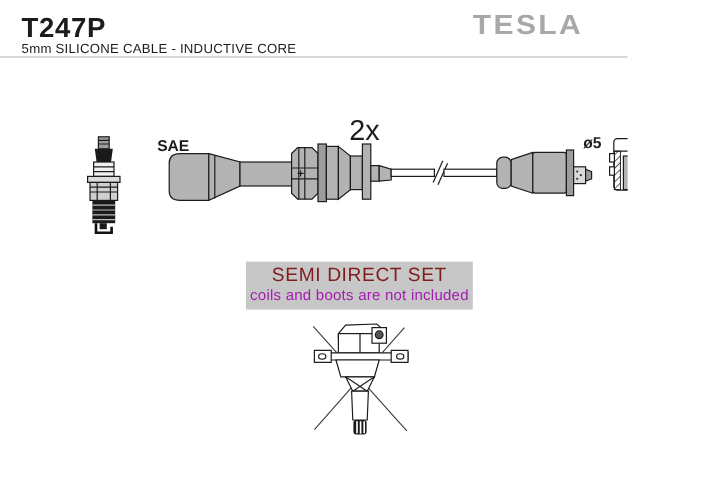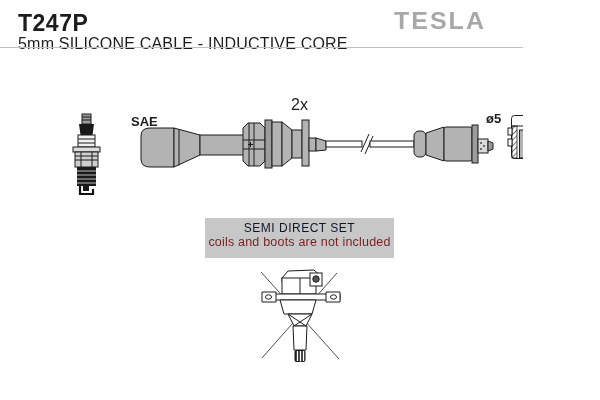--- a/index.html
+++ b/index.html
@@ -8,36 +8,36 @@
     --part-dark:#9c9c9c;
     --notice-bg:#c7c7c7;
     --line-black:#1c1c1c;
   }
   *{box-sizing:border-box;margin:0;padding:0;}
   html,body{background:#fff;}
   body{font-family:"Liberation Sans",sans-serif;color:var(--line-black);}
   .sheet{position:relative;width:523px;height:400px;background:#fff;overflow:hidden;}
 
   .part-number{position:absolute;left:18px;top:10px;font-size:23px;font-weight:bold;letter-spacing:.5px;}
-  .subtitle{position:absolute;left:18px;top:35px;font-size:16px;letter-spacing:.2px;}
+  .subtitle{position:absolute;left:18px;top:35px;font-size:11px;letter-spacing:.2px;}
   .brand{position:absolute;left:394px;top:7px;font-size:25px;font-weight:bold;letter-spacing:2px;color:var(--brand-gray);transform:scaleY(.92);}
   .divider{position:absolute;left:0;top:47px;width:600px;height:1px;background:#bfbfbf;}
 
   .label-sae{position:absolute;left:94px;top:114px;font-size:13px;font-weight:bold;margin-left:37px;}
-  .label-qty{position:absolute;left:291px;top:96px;font-size:16px;}
+  .label-qty{position:absolute;left:291px;top:96px;font-size:24px;}
   .label-dia{position:absolute;left:486px;top:111px;font-size:13px;font-weight:600;}
 
   .sparkplug-svg{position:absolute;left:70px;top:112px;}
   .cable-svg{position:absolute;left:138px;top:110px;}
   .xsection-svg{position:absolute;left:506px;top:112px;}
   .coil-svg{position:absolute;left:256px;top:266px;}
 
   .notice{position:absolute;left:205px;top:218px;width:189px;height:40px;background:var(--notice-bg);text-align:center;}
-  .notice-title{font-size:12px;letter-spacing:.5px;padding-top:3px;color:#0f172a;}
-  .notice-note{font-size:12.5px;letter-spacing:.2px;color:#7f1d1d;}
+  .notice-title{font-size:16px;letter-spacing:.5px;padding-top:3px;color:#7f1d1d;}
+  .notice-note{font-size:12.5px;letter-spacing:.2px;color:#a21caf;}
 
   svg .s{stroke:var(--line-black);stroke-width:1;}
   svg .nf{fill:none;}
   svg .fw{fill:#fff;}
   svg .fp{fill:var(--part-gray);}
   svg .fd{fill:var(--part-dark);}
   svg .fb{fill:#1a1a1a;}
 </style>
 </head>
 <body>

